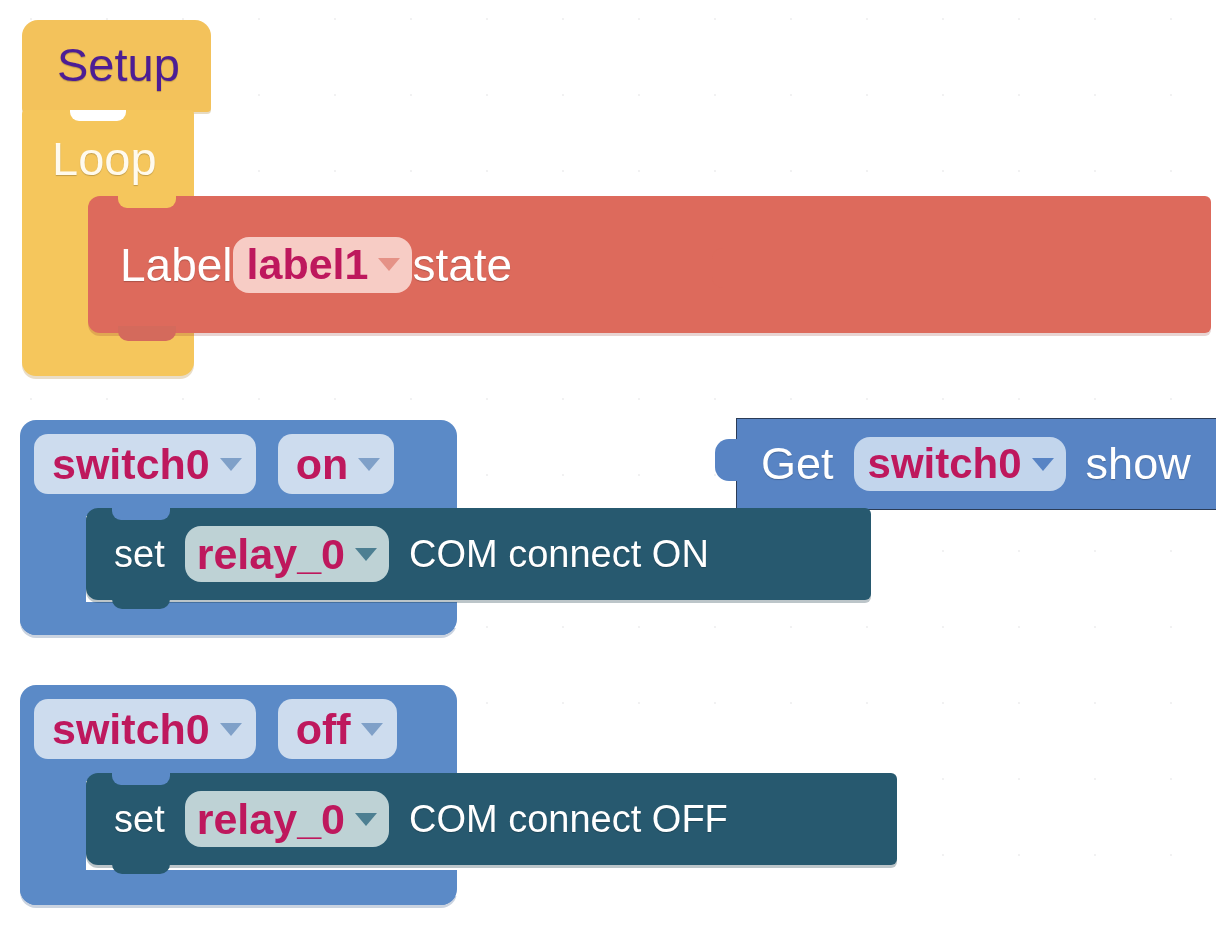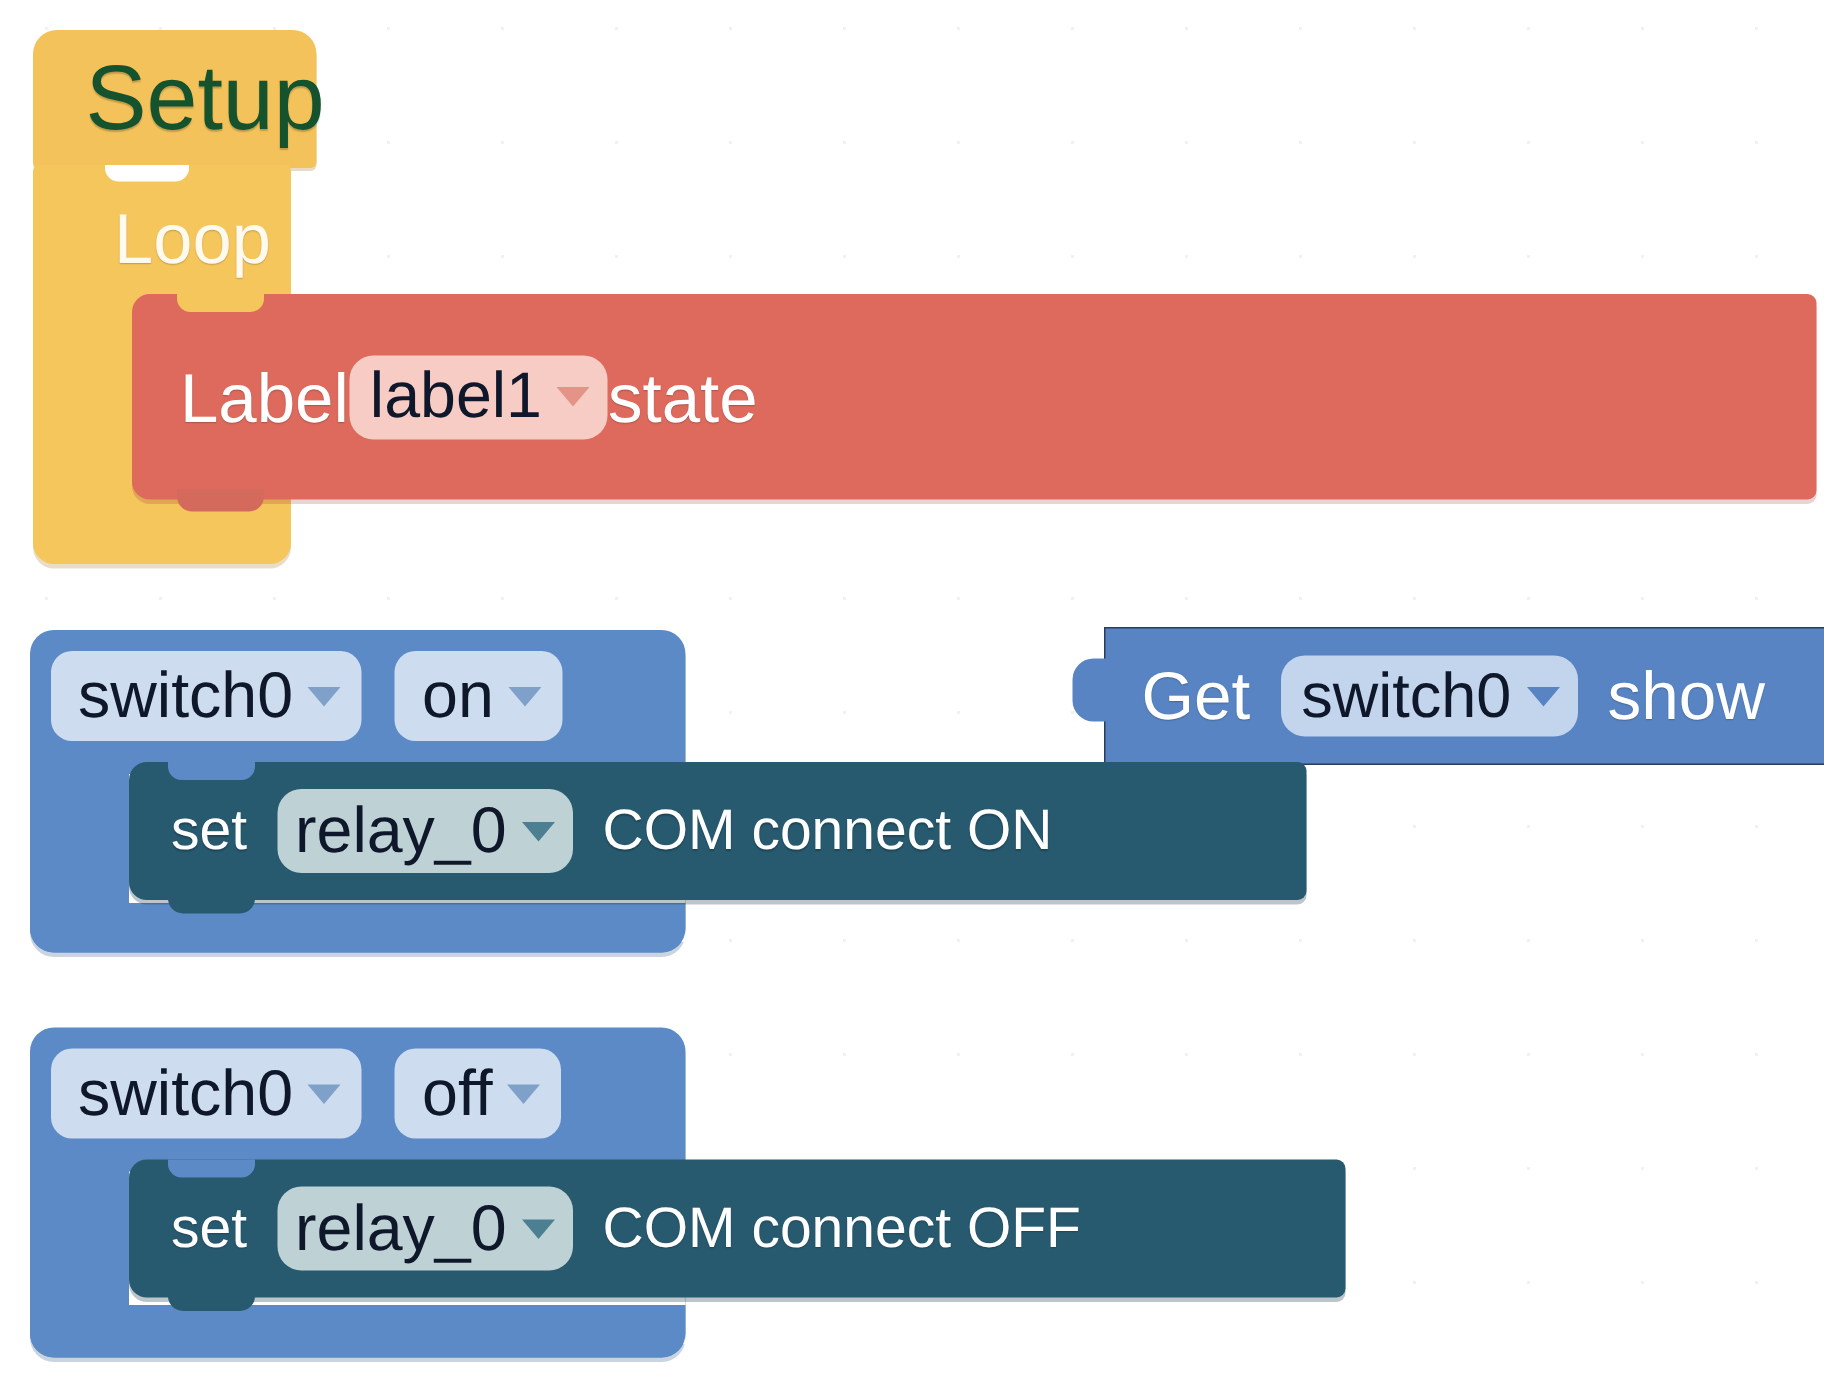--- a/index.html
+++ b/index.html
@@ -42,45 +42,45 @@
   .field {
     display: inline-flex;
     align-items: center;
     gap: 10px;
     border-radius: 16px;
     padding: 2px 12px 2px 14px;
     white-space: nowrap;
     box-sizing: border-box;
   }
   .field .fv {
-    color: #0f172a;
-    font-weight: 400;
+    color: #be185d;
+    font-weight: 700;
     line-height: 1;
   }
   .caret {
     width: 0; height: 0;
     border-left: 11px solid transparent;
     border-right: 11px solid transparent;
     flex: none;
   }
 
   
   #setup-block {
     left: 22px; top: 20px;
     width: 189px; height: 92px;
     background: #f3c25b;
     border-radius: 16px 16px 4px 4px;
     box-shadow: 0 2px 0 rgba(170,125,40,0.28);
   }
   #setup-block .btxt {
     position: absolute;
     left: 35px; top: 18px;
-    font-size: 61px;
+    font-size: 47px;
     line-height: 54px;
-    color: #14532d;
+    color: #4c1d95;
   }
   
   #setup-notch {
     position: absolute;
     left: 70px; top: 90px;
     width: 56px; height: 13px;
     background: #f3c25b;
     border-radius: 0 0 9px 9px;
     box-shadow: 0 2px 0 rgba(170,125,40,0.25);
   }
@@ -105,21 +105,20 @@
     background: #ffffff;
     border-radius: 0 0 9px 9px;
   }
   #loop-block .btxt {
     position: absolute;
     left: 30px; top: 22px;
     font-size: 47px;
     line-height: 54px;
     color: #fffaed;
     z-index: 3;
-    margin-left: 24px;
   }
   
   #loop-spine {
     position: absolute;
     left: 0; top: 92px;
     width: 72px; height: 150px;
     background: #f5c65c;
   }
   
   #loop-bottom {

